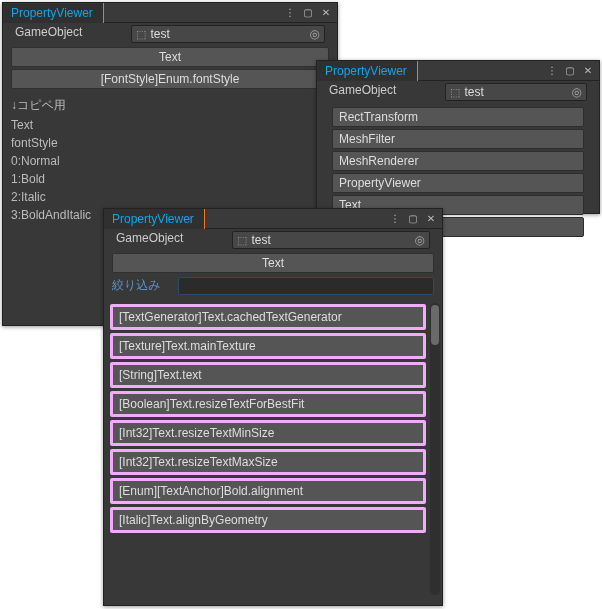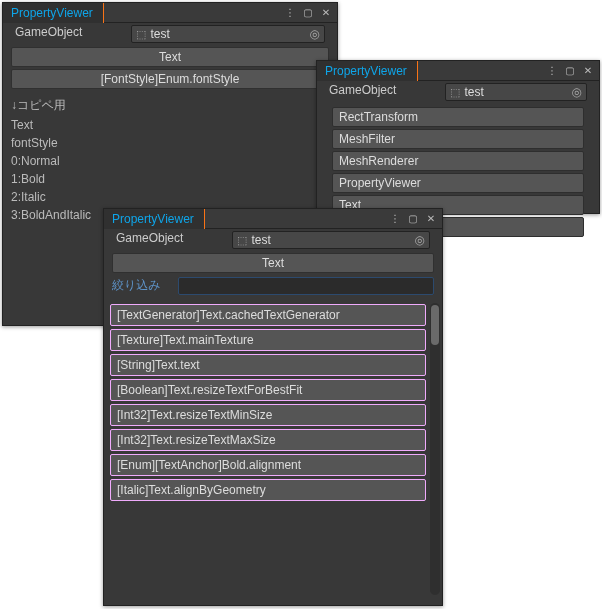--- a/index.html
+++ b/index.html
@@ -132,21 +132,21 @@
     height: 18px;
     border-radius: 2px;
   }
   .prop-list {
     position: relative;
     padding: 2px 4px 2px 4px;
     overflow: hidden;
   }
   .prop-item {
     background: #555;
-    border: 1px solid #f0abfc;
+    border: 3px solid #f0abfc;
     border-radius: 2px;
     margin: 3px 12px 3px 2px;
     padding: 3px 6px;
     color: #ddd;
     cursor: pointer;
     white-space: nowrap;
     overflow: hidden;
   }
   .scrollbar {
     position: absolute;

